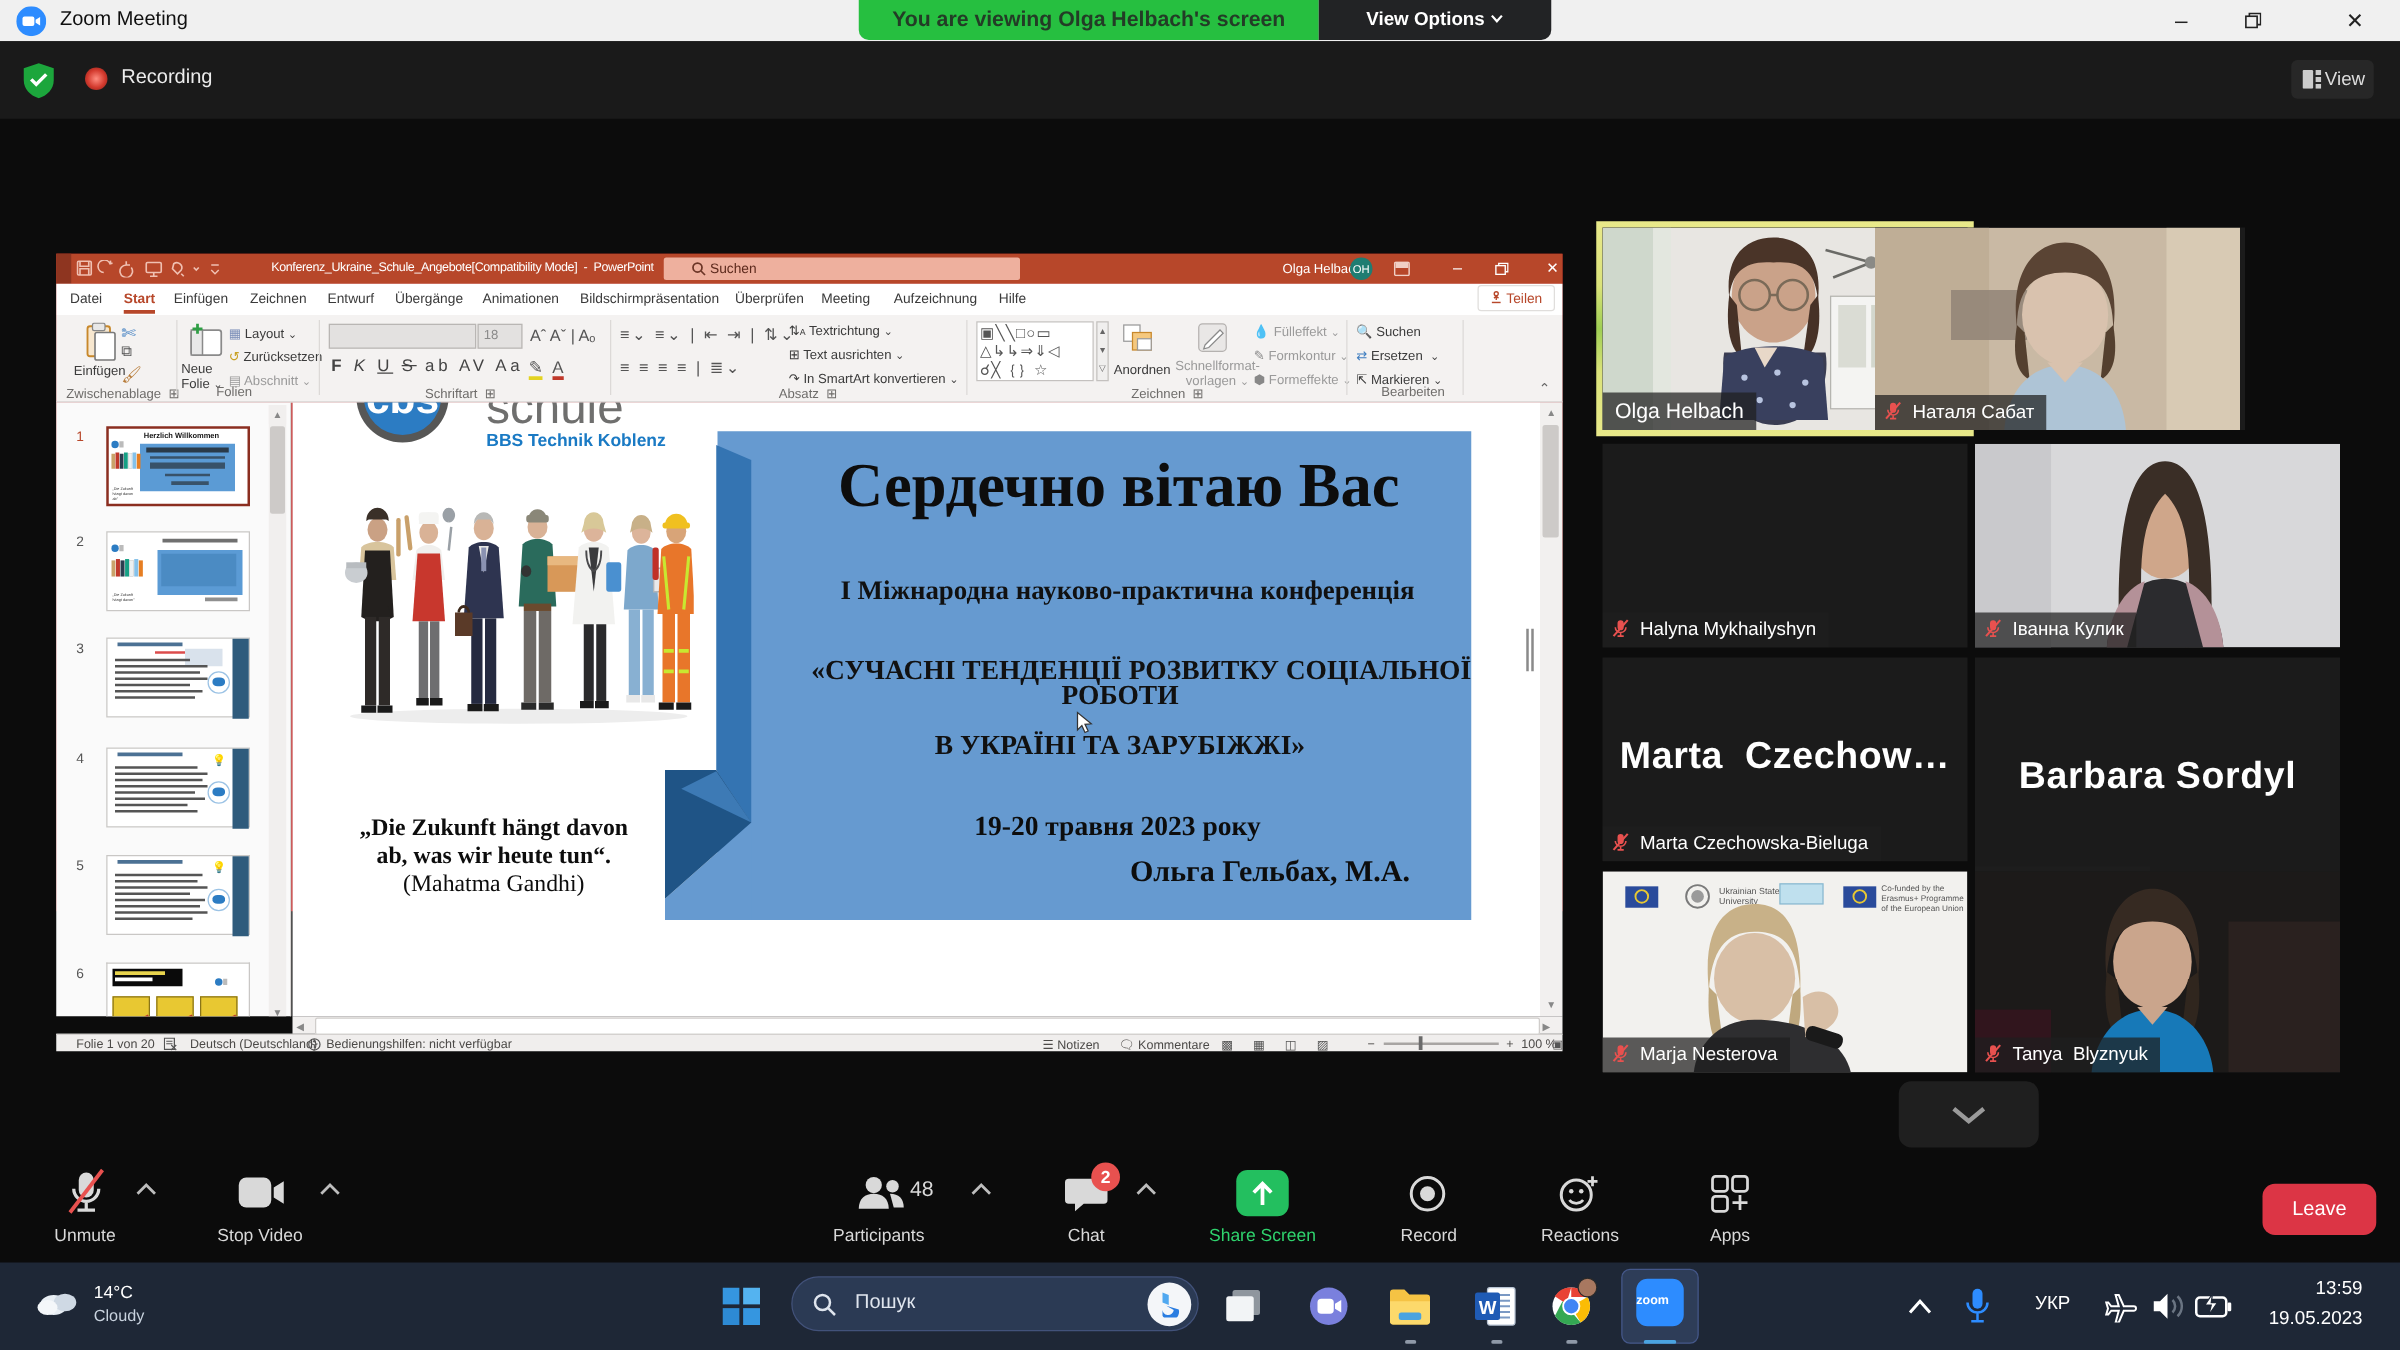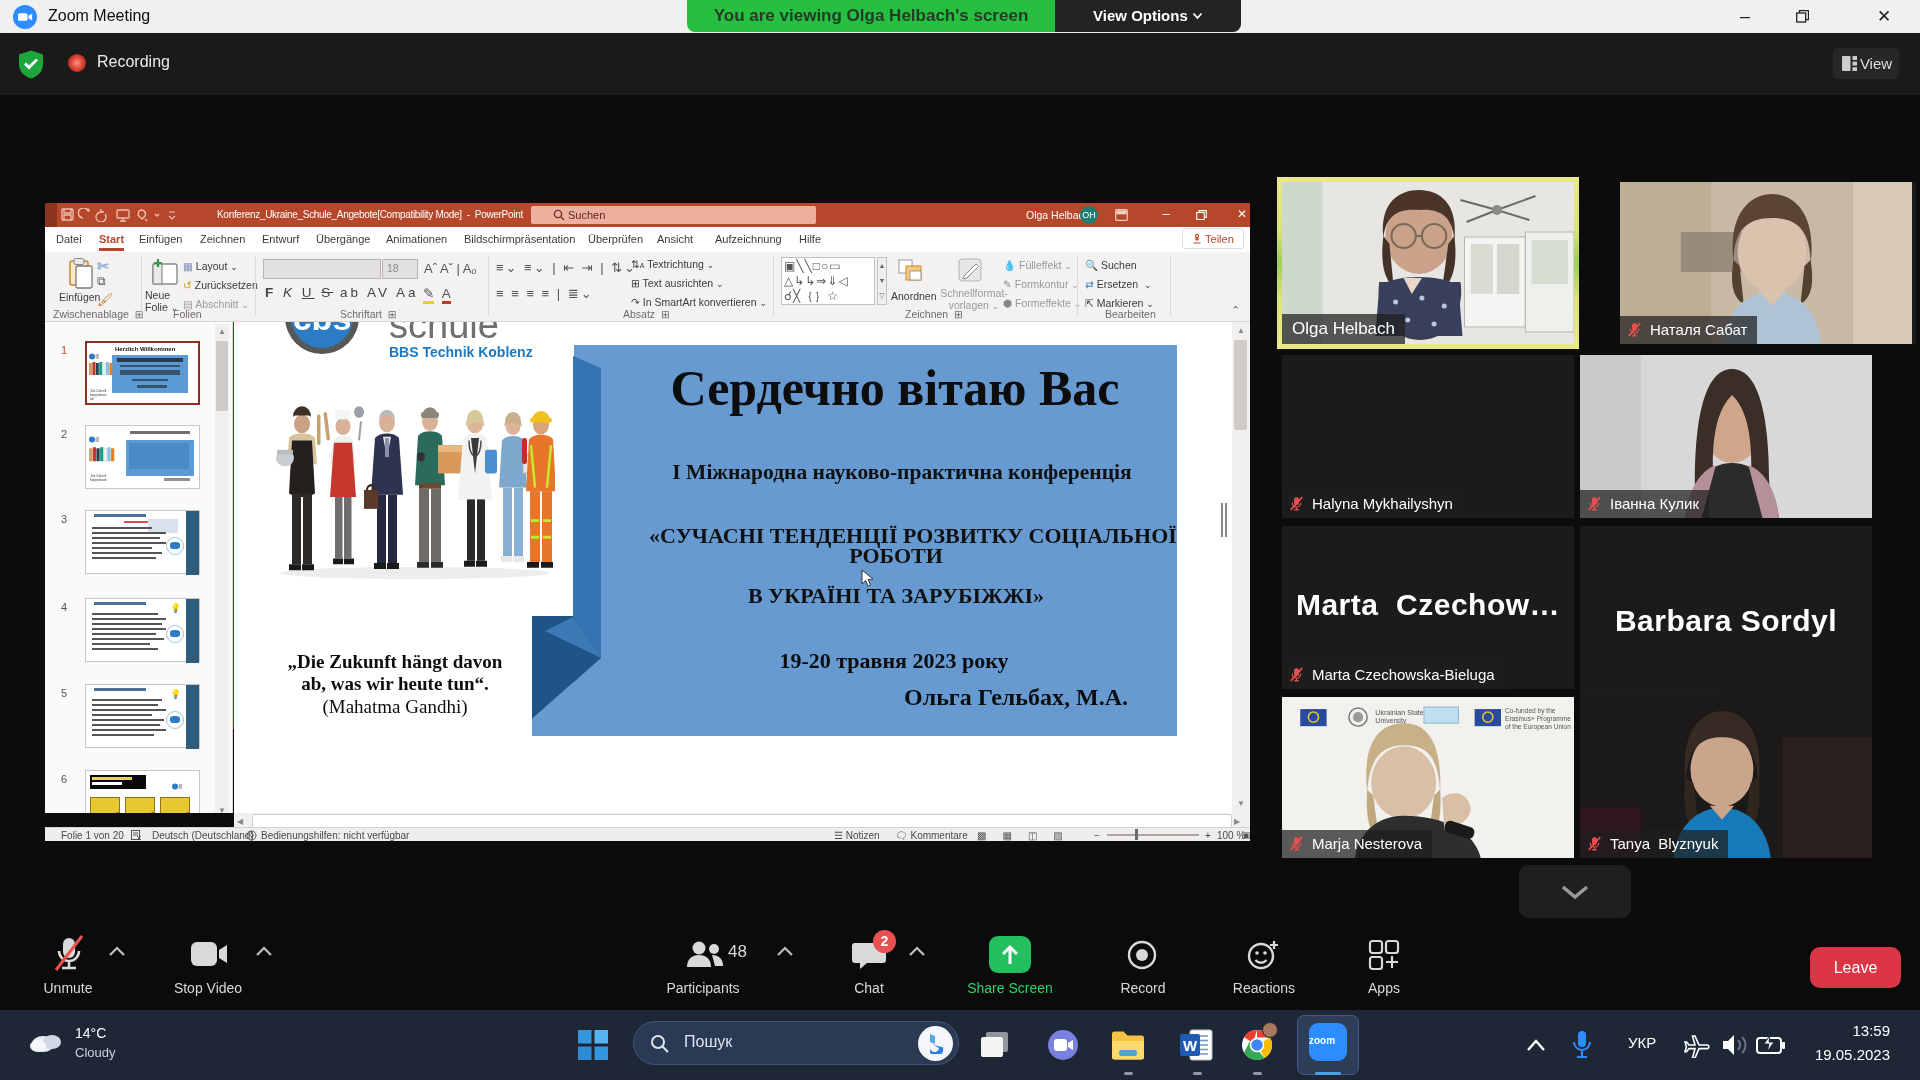--- a/index.html
+++ b/index.html
@@ -131,21 +131,21 @@
   <div id="ppt-tabs">
     <span style="left:11px">Datei</span>
     <span style="left:54px;color:#b7472a;font-weight:bold;border-bottom:3px solid #b7472a;padding-bottom:3px">Start</span>
     <span style="left:94px">Einfügen</span>
     <span style="left:155px">Zeichnen</span>
     <span style="left:217px">Entwurf</span>
     <span style="left:271px">Übergänge</span>
     <span style="left:341px">Animationen</span>
     <span style="left:419px">Bildschirmpräsentation</span>
     <span style="left:543px">Überprüfen</span>
-    <span style="left:612px">Ansicht</span>
+    <span style="left:612px">Meeting</span>
     <span style="left:670px">Aufzeichnung</span>
     <span style="left:754px">Hilfe</span>
     <span style="left:1137px;top:1px;width:62px;height:21px;border:1px solid #e0dedc;border-radius:3px;color:#b7472a;text-align:center;line-height:21px;background:#fff"><svg style="width:10px;height:11px;vertical-align:-1px" viewBox="0 0 10 11">
             <circle cx="5" cy="3" r="1.6" fill="none" stroke="#b7472a" stroke-width="1.1"></circle>
             <path d="M5 5 v3 M3.2 6.5 L5 5 l1.8 1.5 M1.5 10 h7" stroke="#b7472a" stroke-width="1.1" fill="none"></path>
           </svg> Teilen</span>
   </div>
   <div id="ppt-ribbon">
 
     <svg class="abs" style="left:22px;top:6px" width="28" height="32" viewBox="0 0 28 32">
@@ -529,21 +529,21 @@
             <circle cx="146" cy="124" r="2.5" fill="#b8c4e0"></circle>
             <circle cx="168" cy="132" r="2.5" fill="#b8c4e0"></circle>
             <circle cx="132" cy="146" r="2.5" fill="#b8c4e0"></circle>
             <circle cx="158" cy="150" r="2.5" fill="#b8c4e0"></circle>
       <path d="M128 104 L136 120 L146 104 Z" fill="#e8d8c8"></path>
       </g>
     </svg>
     <div class="nametag" style="padding-left:10px;font-size:17px;height:30px;line-height:30px">Olga Helbach</div>
   </div>
 
-  <div class="tile" style="left:1620px;top:182px;width:296px;height:162px">
+  <div class="tile" style="left:1500px;top:182px;width:296px;height:162px">
     <svg width="292" height="162" viewBox="0 0 288 162" preserveAspectRatio="none">
       <rect width="288" height="162" fill="#c9b9a4"></rect>
       <rect x="0" y="0" width="90" height="162" fill="#bfae96"></rect>
       <rect x="230" y="0" width="58" height="162" fill="#d8cab4"></rect>
       <rect x="60" y="50" width="60" height="40" fill="#8e8174" opacity="0.8"></rect>
       <g filter="url(#blur1)"></g>
       <ellipse cx="150" cy="70" rx="34" ry="40" fill="#d9c2ae"></ellipse>
       <path d="M112 80 C106 30 130 12 150 12 C172 12 194 32 188 82 C188 50 176 36 150 36 C124 36 112 50 112 80 Z" fill="#5a4434"></path>
       <path d="M112 78 C108 104 112 116 122 122 L118 84 Z" fill="#54402f"></path>
       <path d="M188 78 C192 104 188 116 178 122 L182 84 Z" fill="#54402f"></path>

